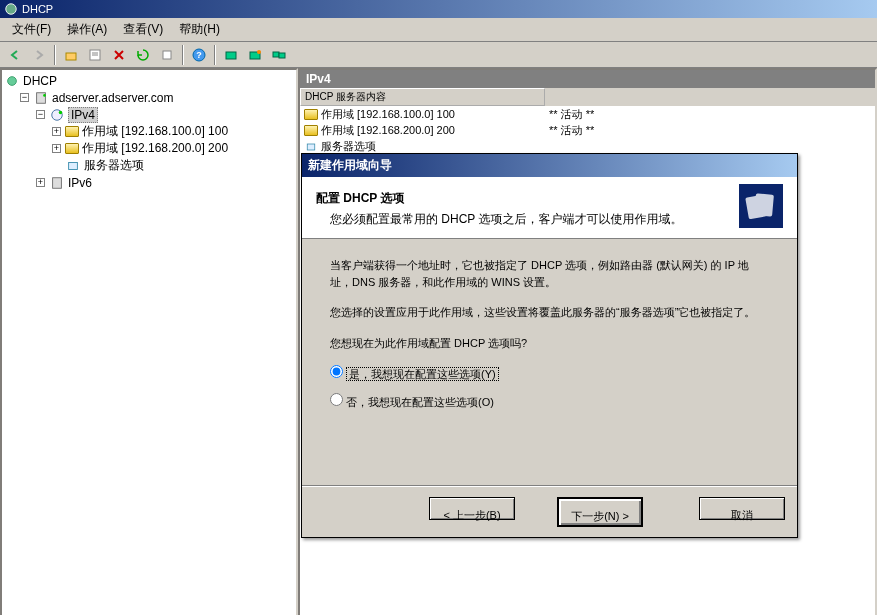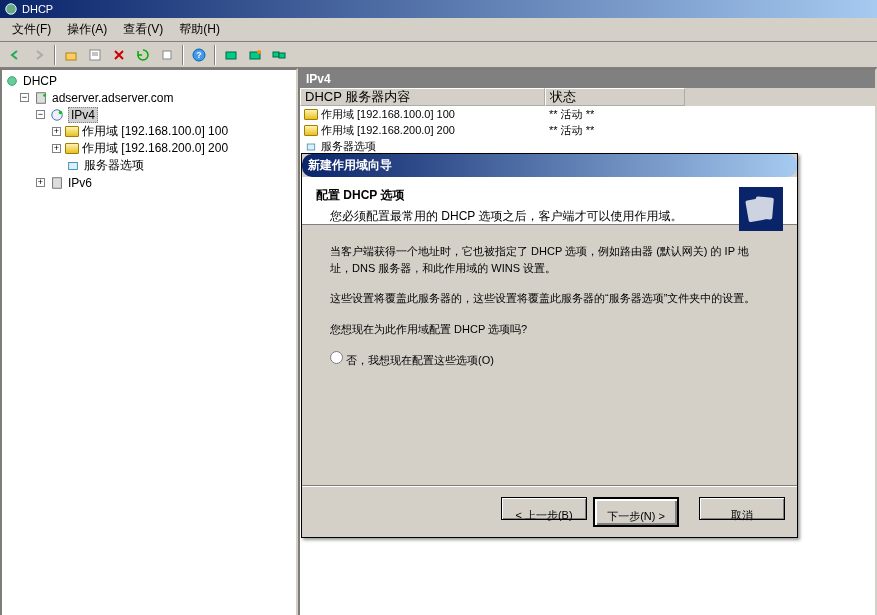--- a/index.html
+++ b/index.html
@@ -87,21 +87,21 @@
   font-size: 12px;
 }
 .listview {
   background: #fff;
   flex: 1;
 }
 .listhdr { display: flex; background: #d4d0c8; }
 .listhdr .col {
   border: 1px outset #fff;
   padding: 1px 4px;
-  font-size: 13px;
+  font-size: 10px;
   height: 18px;
   display: flex; align-items: center;
 }
 .col1 { width: 245px; }
 .col2 { width: 140px; }
 .col3 { flex: 1; }
 .listrow { display: flex; height: 16px; align-items: center; }
 .listrow .cell { padding: 0 4px; font-size: 11px; }
 .folder-icon {
   display: inline-block; width: 14px; height: 11px;
@@ -118,29 +118,29 @@
   background: #d4d0c8;
   border: 1px solid #000;
   box-shadow: 2px 2px 3px rgba(0,0,0,0.4);
 }
 .dialog .dtitle {
   background: linear-gradient(to right, #0a246a, #a6caf0);
   color: #fff;
   padding: 3px 6px;
   font-weight: bold;
   font-size: 12px;
-  border-radius: 10px;
 }
 .dialog .dheader {
   background: #fff;
   padding: 10px 14px;
   display: flex;
   border-bottom: 1px solid #808080;
   position: relative;
-  height: 48px;
+  height: 62px;
+  align-items: flex-end;
 }
 .dialog .dheader .txt { flex: 1; }
 .dialog .dheader h4 { font-size: 12px; font-weight: bold; margin-bottom: 4px; }
 .dialog .dheader p { font-size: 12px; padding-left: 14px; }
 .dialog .dheader .dicon {
   width: 44px; height: 44px; background: #0a246a;
   display: flex; align-items: center; justify-content: center;
 }
 .dialog .dbody {
   padding: 18px 28px;
@@ -157,20 +157,21 @@
   background:#d4d0c8;
 }
 .dialog .dfooter::before{content:"";position:absolute;top:-1px;left:0;right:0;height:1px;background:#808080;top:-2px;}
 .dialog .btn {
   min-width: 86px; height: 23px;
   background: #d4d0c8;
   border: 1px solid #000;
   box-shadow: inset 1px 1px 0 #fff, inset -1px -1px 0 #808080;
   font-size: 11px;
   padding: 10px 10px;
+  margin-left: 36px;
 }
 .dialog .btn.def { box-shadow: inset 2px 2px 0 #fff, inset -2px -2px 0 #808080; border:2px solid #000; height:30px;}
 svg { display: block; }
 </style>
 </head>
 <body>
 
 <div class="titlebar">
   <svg class="icon" viewBox="0 0 16 16">
       <circle cx="8" cy="8" r="6" fill="#6a8" stroke="#fff"></circle>
@@ -302,21 +303,20 @@
         <span>IPv6</span>
       </div>
     </div>
   </div>
 
   <div class="rightpane">
     <div class="rhdr">IPv4</div>
     <div class="listview">
       <div class="listhdr">
         <div class="col col1">DHCP 服务器内容</div>
-        <div class="col col2">状态</div>
       </div>
       <div class="listrow">
         <div class="cell col1"><span class="folder-icon"></span><span>作用域 [192.168.100.0] 100</span></div>
         <div class="cell col2">** 活动 **</div>
       </div>
       <div class="listrow">
         <div class="cell col1"><span class="folder-icon"></span><span>作用域 [192.168.200.0] 200</span></div>
         <div class="cell col2">** 活动 **</div>
       </div>
       <div class="listrow">
@@ -340,23 +340,24 @@
       <svg width="36" height="36" viewBox="0 0 36 36">
           <g fill="#fff" opacity="0.8">
             <rect x="4" y="8" width="18" height="22" rx="2" transform="rotate(-10 13 19)"></rect>
             <rect x="12" y="6" width="18" height="22" rx="2" transform="rotate(5 21 17)"></rect>
           </g>
         </svg>
     </div>
   </div>
   <div class="dbody">
     <p>当客户端获得一个地址时，它也被指定了 DHCP 选项，例如路由器 (默认网关) 的 IP 地址，DNS 服务器，和此作用域的 WINS 设置。</p>
-    <p>这些设置将覆盖此服务器的，这些设置将覆盖此服务器的“服务器选项”文件夹中的设置。</p>
+    <p>您选择的设置应用于此作用域，这些设置将覆盖此服务器的“服务器选项”它也被指定了。</p>
     <p>您想现在为此作用域配置 DHCP 选项吗?</p>
     <div class="radiogrp">
+      <label><input type="radio" name="cfg" checked="" style=""> <span style="border:1px dotted #000;padding:0 2px">是，我想现在配置这些选项(Y)</span></label>
       <label><input type="radio" name="cfg" style=""> <span>否，我想现在配置这些选项(O)</span></label>
     </div>
   </div>
   <div class="dfooter">
     <button class="btn">&lt; 上一步(B)</button>
     <button class="btn def">下一步(N) &gt;</button>
     <span style="width:8px"></span>
     <button class="btn">取消</button>
   </div>
 </div>

